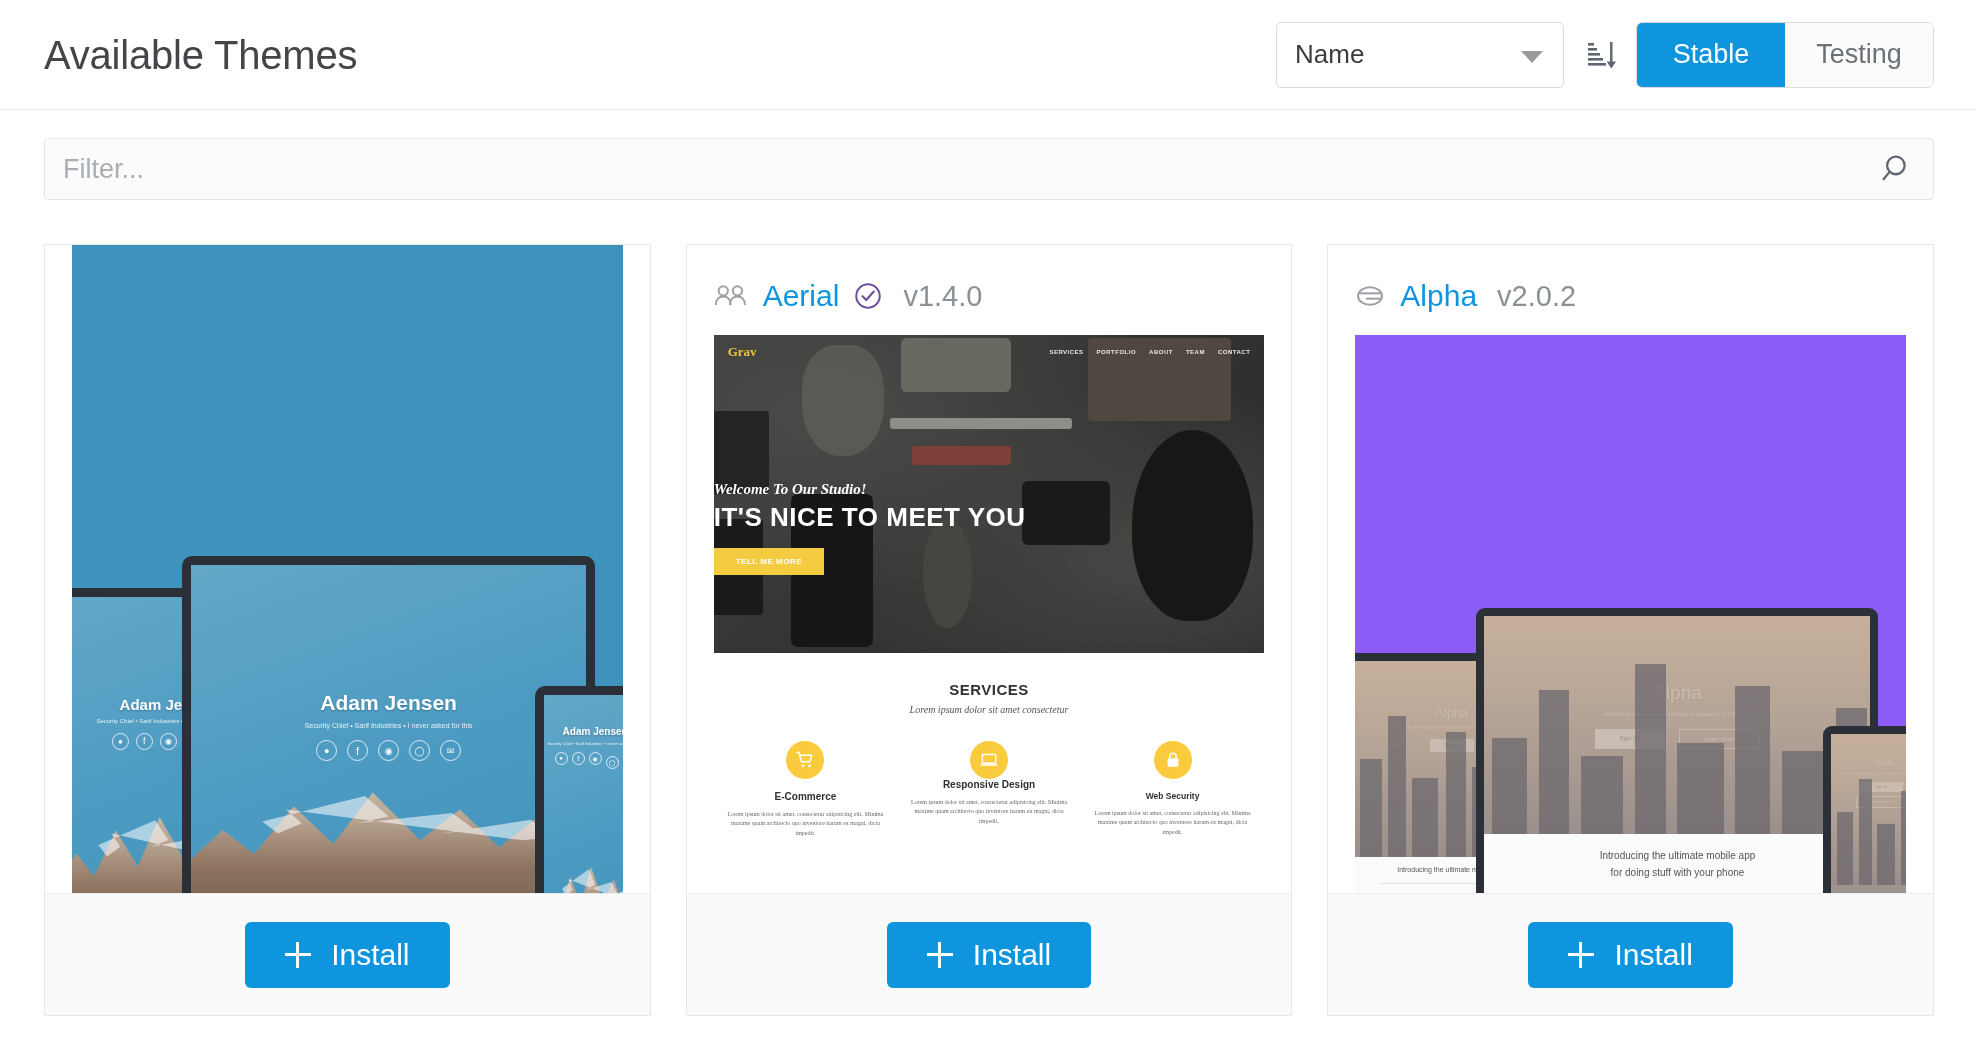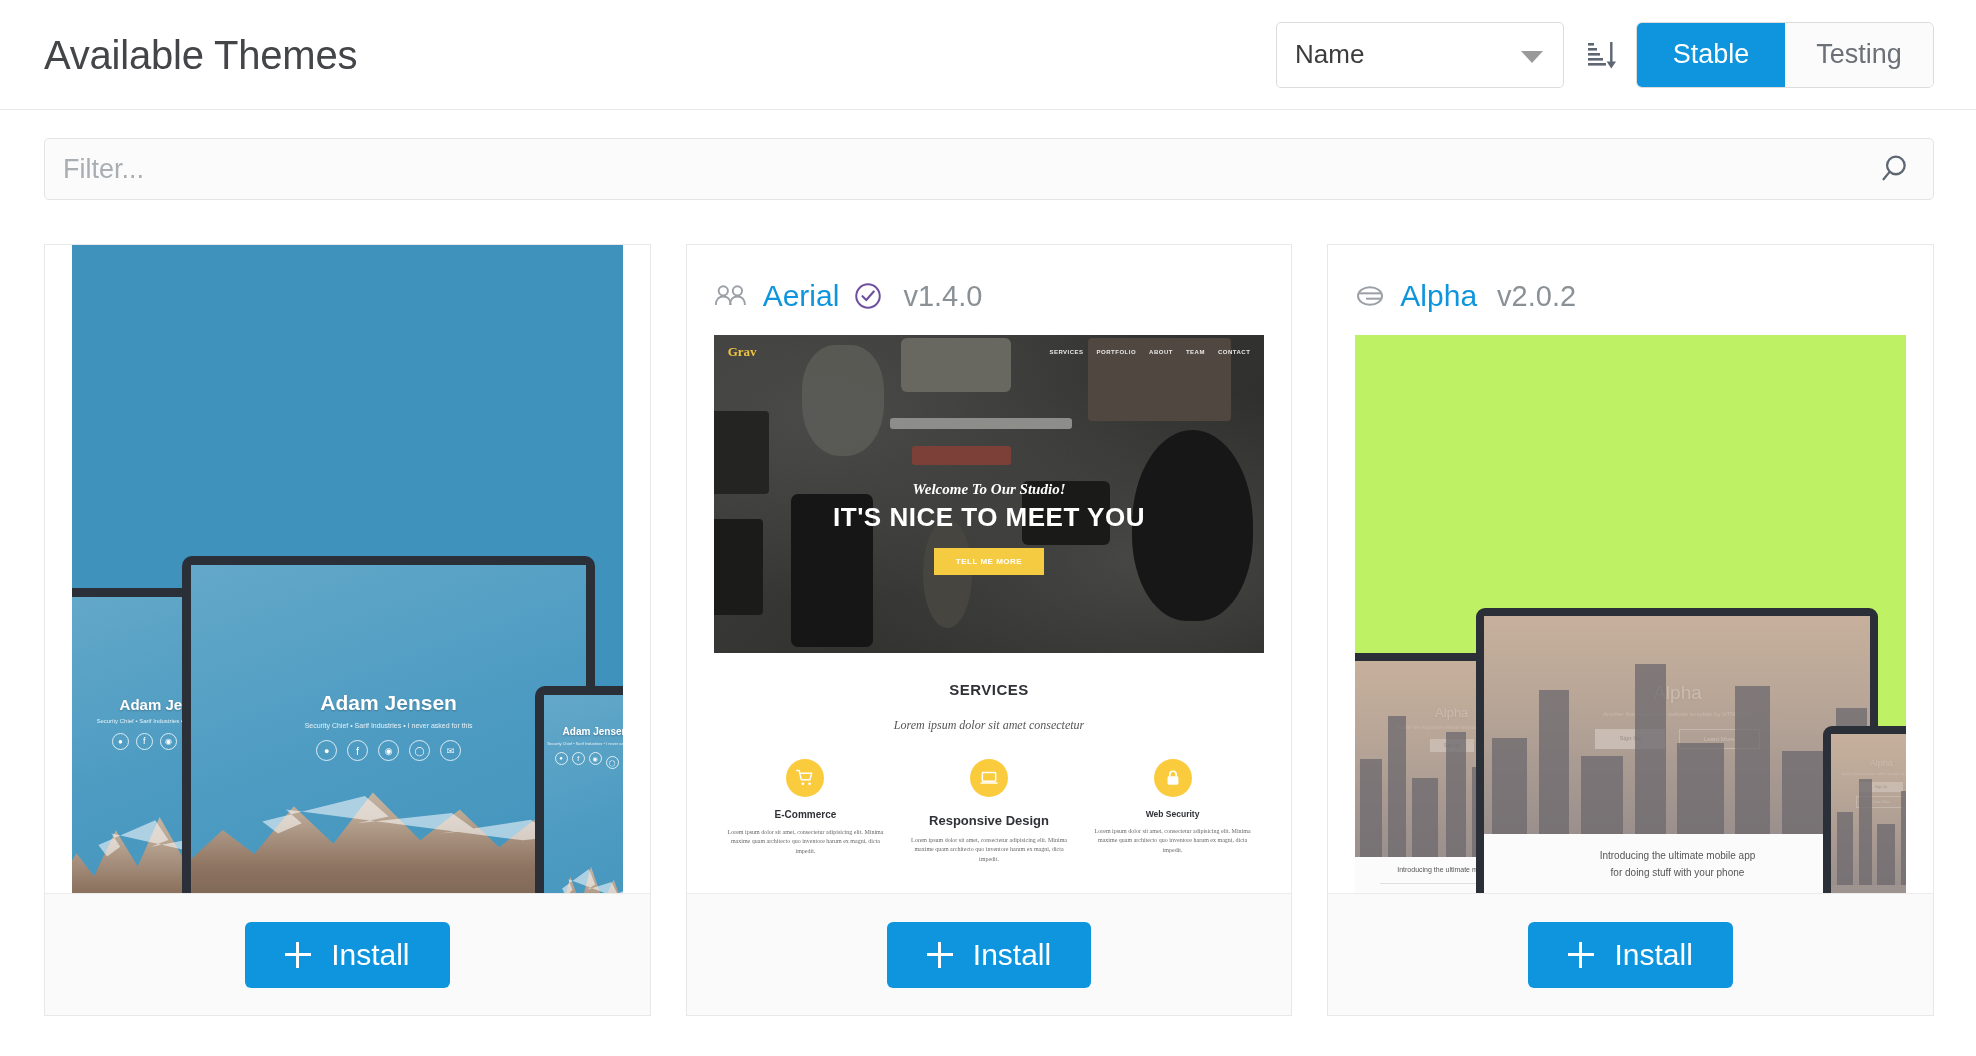--- a/index.html
+++ b/index.html
@@ -180,21 +180,21 @@
   .ag-logo {
     color: #f0c544; font-weight: bold;
     font-family: "Liberation Serif", serif;
   }
   .ag-links {
     margin-left: auto; display: flex; gap: 13px;
     color: #e8e8e8; font-weight: bold; letter-spacing: .5px;
   }
   .ag-hero-text {
     position: absolute; left: 0; right: 0; top: 46%;
-    text-align: center; z-index: 3;
+    z-index: 3;
   }
   .ag-welcome {
     color: #fff; font-style: italic; font-weight: bold;
     font-family: "Liberation Serif", serif;
   }
   .ag-headline { color: #fff; font-weight: bold; letter-spacing: .5px; }
   .ag-btn {
     display: inline-block; background: #f5cb41; color: #fff;
     font-weight: bold; letter-spacing: .5px;
   }
@@ -207,21 +207,21 @@
   .ag-cols { display: flex; justify-content: center; }
   .ag-col { flex: 1 1 0; text-align: center; padding: 0 2%; }
   .ag-circ {
     border-radius: 50%; background: #fbcb3e; margin: 0 auto;
     display: flex; align-items: center; justify-content: center;
   }
   .ag-ctitle { color: #2f3136; font-weight: bold; }
   .ag-ctext { color: #6a6a6a; font-family: "Liberation Serif", serif; }
 
   
-  .alpha { position: absolute; inset: 0; background: #bef264; }
+  .alpha { position: absolute; inset: 0; background: #8b5cf6; }
   .al-device {
     position: absolute; background: #2b2f38; border-radius: 9px; padding: 8px;
   }
   .al-screen {
     width: 100%; height: 100%; overflow: hidden; position: relative;
     background: linear-gradient(to bottom, #c6b09c 0%, #a89a93 45%, #8f8a8a 100%);
   }
   .al-city {
     position: absolute; left: 0; right: 0; bottom: 34%; top: 0;
     background:
@@ -403,21 +403,21 @@
 
           <div class="ag-hero-text">
             <div class="ag-welcome" style="font-size:15px;">Welcome To Our Studio!</div>
             <div class="ag-headline" style="font-size:26px; margin-top:4px;">IT'S NICE TO MEET YOU</div>
             <span class="ag-btn" style="font-size:8px; padding:9px 22px; margin-top:15px;">TELL ME MORE</span>
           </div>
         </div>
 
         <div class="ag-services">
           <div class="ag-stitle" style="font-size:15px;">SERVICES</div>
-          <div class="ag-ssub" style="font-size:12px; margin-top:20px;">Lorem ipsum dolor sit amet consectetur</div>
+          <div class="ag-ssub" style="font-size:10px; margin-top:6px;">Lorem ipsum dolor sit amet consectetur</div>
 
           <div class="ag-cols" style="margin-top:26px;">
 
             <div class="ag-col">
               <div class="ag-circ" style="width:38px;height:38px;">
                 <svg width="20" height="20" viewBox="0 0 24 24" fill="#fff">
                   <path d="M2 3h3l2.6 11.2h10.2l2.2-8H7.2" fill="none" stroke="#fff" stroke-width="1.8" stroke-linecap="round" stroke-linejoin="round"></path>
                   <circle cx="9.5" cy="19" r="1.7"></circle>
                     <circle cx="17.5" cy="19" r="1.7"></circle>
                 </svg>
@@ -426,21 +426,21 @@
               <div class="ag-ctext" style="font-size:6px; margin-top:8px; line-height:1.6;">Lorem ipsum dolor sit amet, consectetur adipisicing elit. Minima maxime quam architecto quo inventore harum ex magni, dicta impedit.</div>
             </div>
 
             <div class="ag-col">
               <div class="ag-circ" style="width:38px;height:38px;">
                 <svg width="20" height="20" viewBox="0 0 24 24">
                   <rect x="4" y="5.5" width="16" height="10.5" rx="1.2" fill="none" stroke="#fff" stroke-width="1.8"></rect>
                   <rect x="1.5" y="17" width="21" height="1.9" rx="1" fill="#fff"></rect>
                 </svg>
               </div>
-              <div class="ag-ctitle" style="font-size:13px; margin-top:16px;">Responsive Design</div>
+              <div class="ag-ctitle" style="font-size:10px; margin-top:0;">Responsive Design</div>
               <div class="ag-ctext" style="font-size:6px; margin-top:8px; line-height:1.6;">Lorem ipsum dolor sit amet, consectetur adipisicing elit. Minima maxime quam architecto quo inventore harum ex magni, dicta impedit.</div>
             </div>
 
             <div class="ag-col">
               <div class="ag-circ" style="width:38px;height:38px;">
                 <svg width="20" height="20" viewBox="0 0 24 24">
                   <rect x="5.5" y="10" width="13" height="10" rx="1.6" fill="#fff"></rect>
                   <path d="M8.2 10 V7.6 a3.8 3.8 0 0 1 7.6 0 V10" fill="none" stroke="#fff" stroke-width="1.9"></path>
                 </svg>
               </div>

